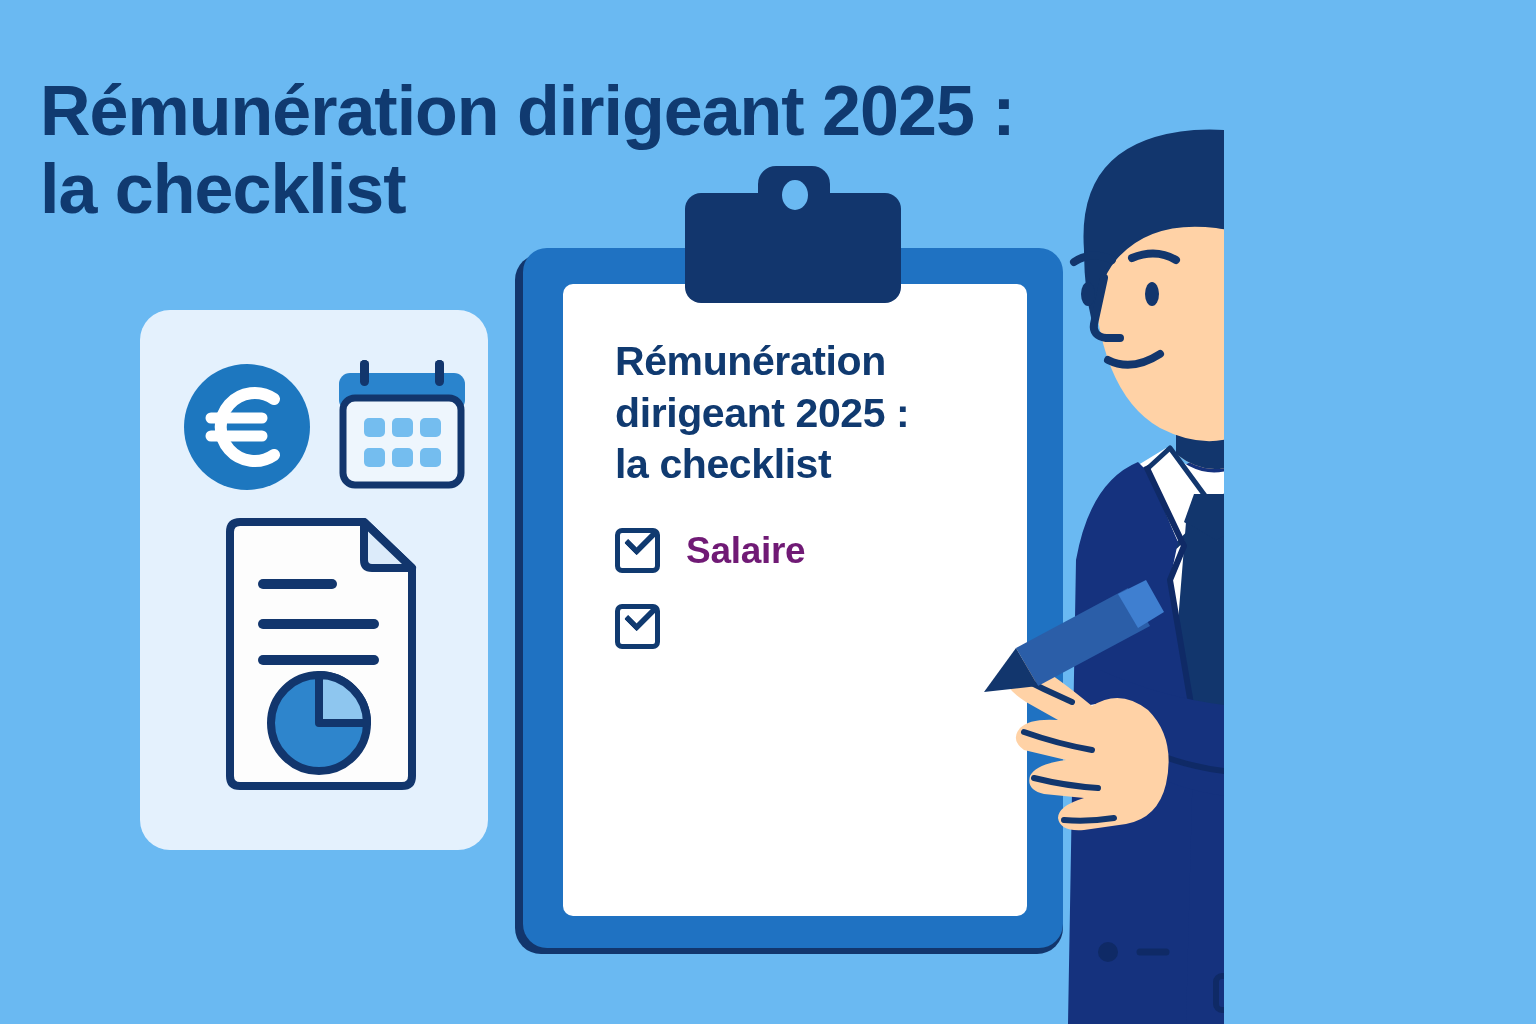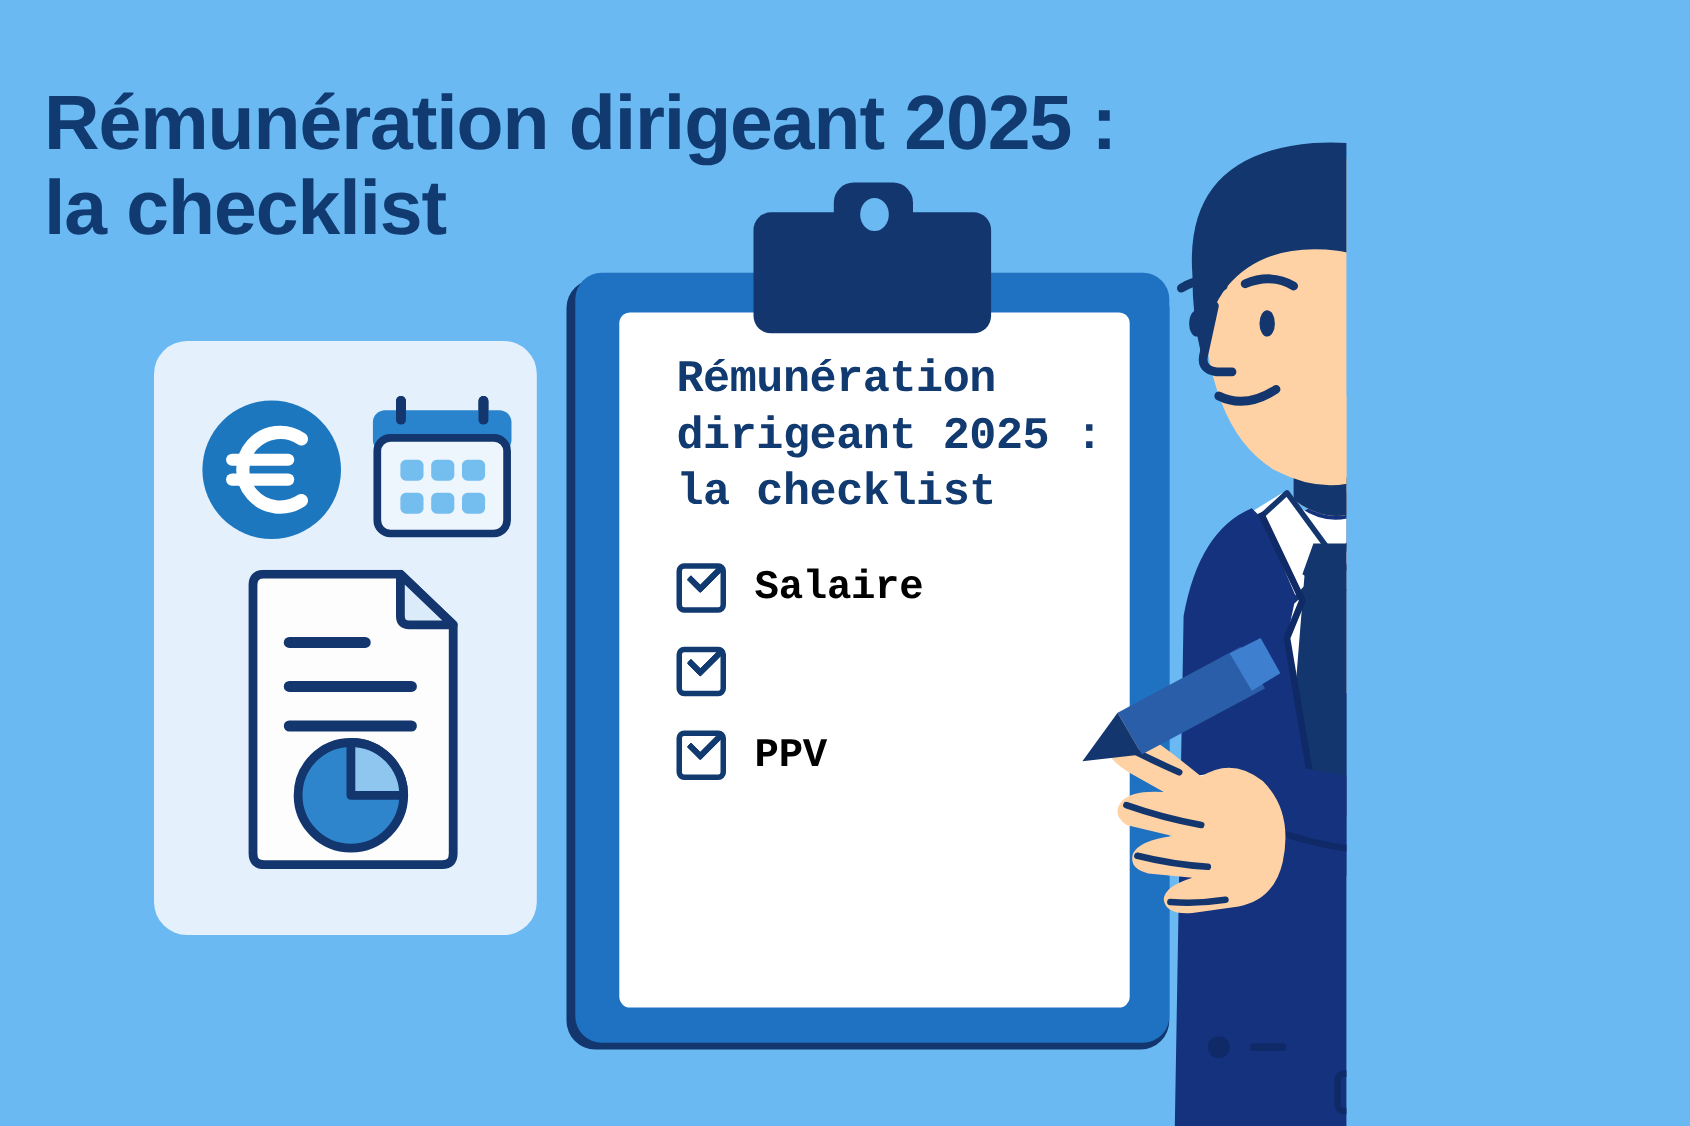--- a/index.html
+++ b/index.html
@@ -123,24 +123,23 @@
     height: 30px;
     background: #6ab9f2;
     border-radius: 50%;
     z-index: 4;
   }
 
   
   #paper-inner {
     position: absolute;
     left: 100px;
-    top: 72px;
+    top: 88px;
     width: 420px;
     z-index: 5;
-    font-family: Liberation Mono, monospace;
   }
   #paper-title {
     color: #103a70;
     font-weight: bold;
     font-size: 41px;
     line-height: 1.26;
     letter-spacing: -0.4px;
     white-space: pre-line;
   }
   #checklist {
@@ -166,21 +165,21 @@
     top: -3px;
     width: 23px;
     height: 12px;
     border-left: 6px solid #103a70;
     border-bottom: 6px solid #103a70;
     transform: rotate(-45deg);
     border-radius: 2px;
   }
   .check-label {
     margin-left: 26px;
-    color: #000000;
+    color: #701a75;
     font-weight: bold;
     font-size: 37px;
     letter-spacing: -0.3px;
   }
 
   
   #person {
     position: absolute;
     left: 980px;
     top: 110px;
@@ -267,26 +266,20 @@
           </div>
           <div class="check-label">Salaire</div>
         </div>
 
         <div class="check-row">
           <div class="check-box">
             <div class="check-mark"></div>
           </div>
         </div>
 
-        <div class="check-row">
-          <div class="check-box">
-            <div class="check-mark"></div>
-          </div>
-          <div class="check-label">PPV</div>
-        </div>
 
 
       </div>
     </div>
   </div>
 
   <svg id="person" viewBox="0 0 556 914">
 
     <path d="M268 330 Q330 318 400 350 Q470 386 470 500 L470 914 L118 914 L118 470 Q130 370 268 330 Z" fill="#15327e"></path>
 

